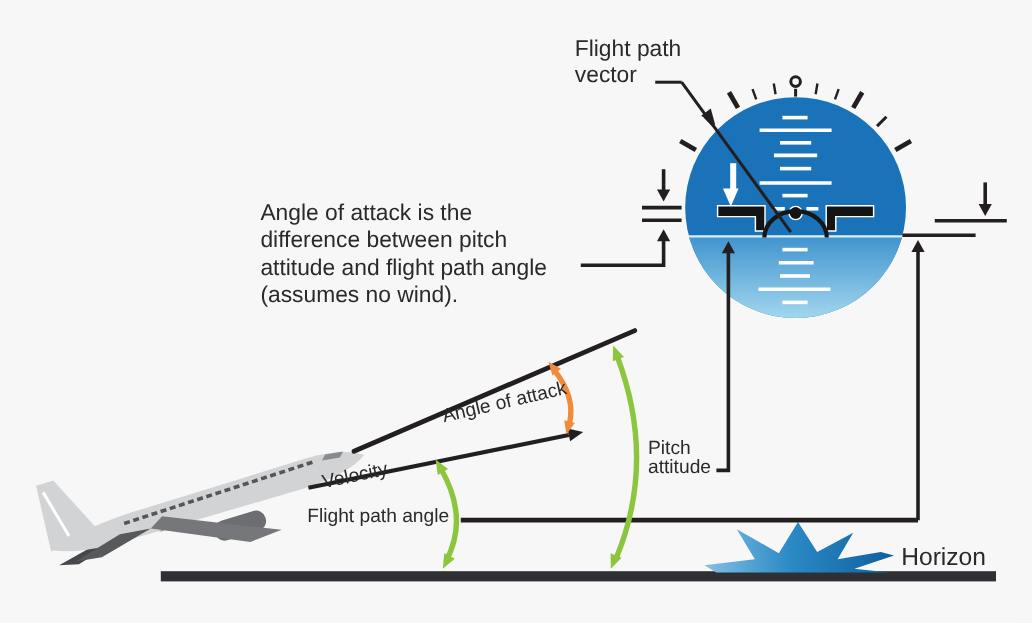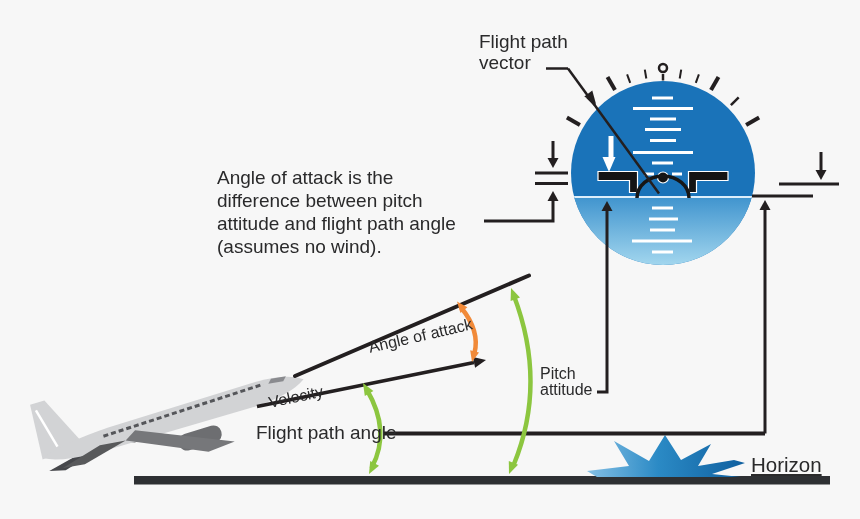--- a/index.html
+++ b/index.html
@@ -5,22 +5,22 @@
   html,body{margin:0;padding:0;}
   #stage{position:relative;width:860px;height:519px;background:#f7f7f7;overflow:hidden;
          font-family:"Liberation Sans",sans-serif;color:#2b2b2c;}
   #diagram-svg{position:absolute;left:0;top:0;}
   .lbl{position:absolute;white-space:pre-line;color:#2a2a2b;}
   #lbl-fpv{left:479px;top:31px;font-size:19px;line-height:21px;}
   #lbl-expl{left:217px;top:166px;font-size:19px;line-height:23px;}
   #lbl-aoa{left:369px;top:339px;font-size:16px;transform:rotate(-13deg);transform-origin:0 50%;}
   #lbl-vel{left:269px;top:394px;font-size:16px;transform:rotate(-12deg);transform-origin:0 50%;}
   #lbl-pitch{left:540px;top:366px;font-size:16px;line-height:15.5px;}
-  #lbl-fpa{left:256px;top:422px;font-size:19px;}
-  #lbl-horizon{left:751px;top:453px;font-size:20.5px;text-decoration:underline;}
+  #lbl-fpa{left:256px;top:422px;font-size:16px;}
+  #lbl-horizon{left:751px;top:453px;font-size:20.5px;}
 </style>
 </head>
 <body>
 
 <div id="stage">
 
   <svg id="diagram-svg" width="860" height="519" viewBox="0 0 860 519">
     <defs>
       <clipPath id="instClip">
           <circle cx="663" cy="173" r="92"></circle>

